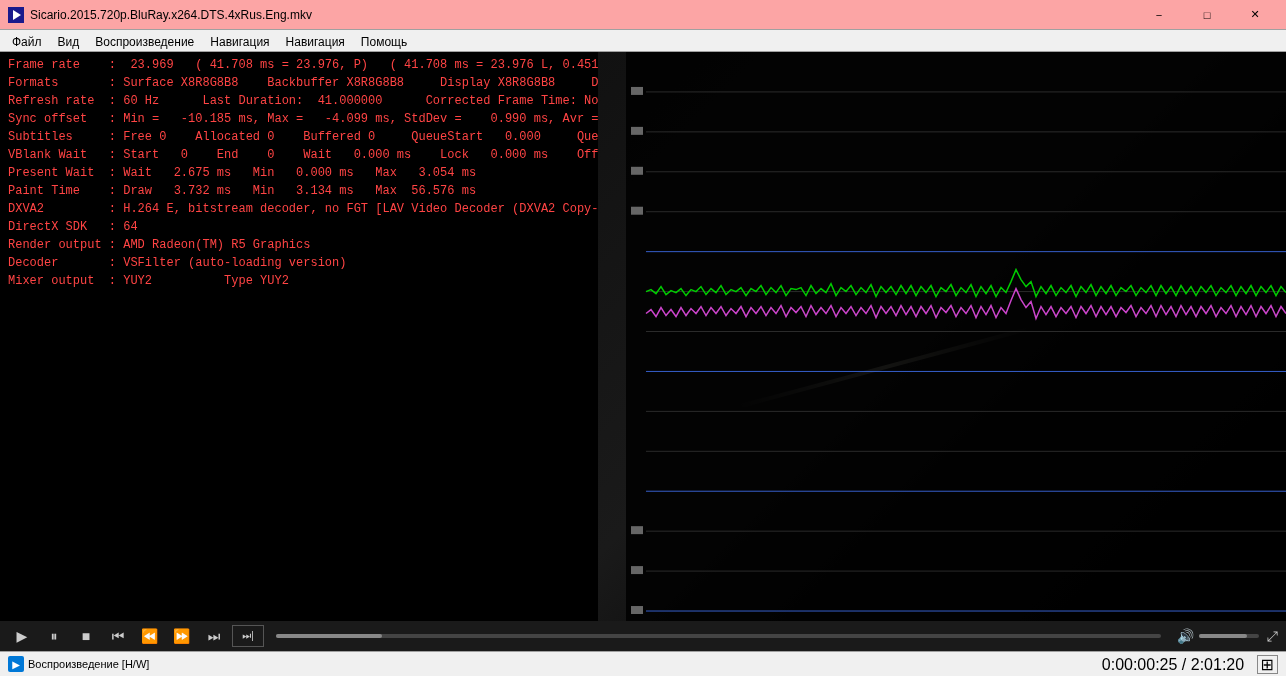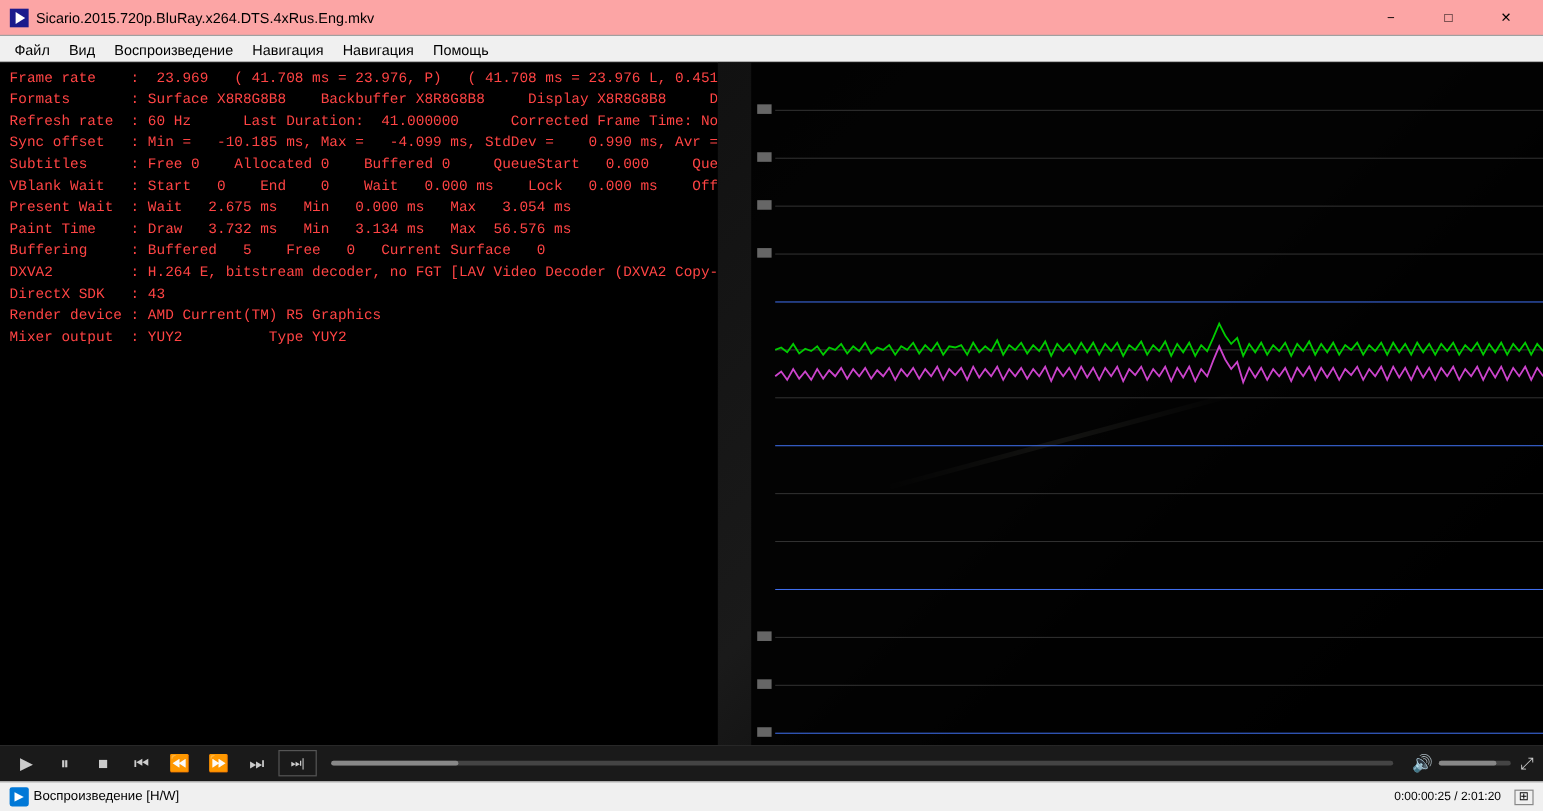--- a/index.html
+++ b/index.html
@@ -180,21 +180,21 @@
     .status-icon {
       width: 16px; height: 16px;
       background: #0078d7;
       border-radius: 2px;
       display: flex; align-items: center; justify-content: center;
       color: white;
       font-size: 10px;
     }
     .status-time {
       margin-left: auto;
-      font-size: 10px;
+      font-size: 16px;
       padding-left: 48px;
     }
 
     
     .waveform-svg {
       position: absolute;
       top: 0; left: 0;
       width: 100%;
       height: 100%;
     }
@@ -230,24 +230,24 @@
 
   <div class="stats-panel">
     <div class="stats-line">Frame rate    :  23.969   ( 41.708 ms = 23.976, P)   ( 41.708 ms = 23.976 L, 0.451 StdDev)  Clock: 100.2392 %</div>
     <div class="stats-line">Formats       : Surface X8R8G8B8    Backbuffer X8R8G8B8     Display X8R8G8B8     Device D3DDevEx</div>
     <div class="stats-line">Refresh rate  : 60 Hz      Last Duration:  41.000000      Corrected Frame Time: No</div>
     <div class="stats-line">Sync offset   : Min =   -10.185 ms, Max =   -4.099 ms, StdDev =    0.990 ms, Avr =   -5.671 ms, Mode = 0</div>
     <div class="stats-line">Subtitles     : Free 0    Allocated 0    Buffered 0     QueueStart   0.000     QueueEnd   0.000</div>
     <div class="stats-line">VBlank Wait   : Start   0    End    0    Wait   0.000 ms    Lock   0.000 ms    Offset 300000   Max -300000   EndPresent  140</div>
     <div class="stats-line">Present Wait  : Wait   2.675 ms   Min   0.000 ms   Max   3.054 ms</div>
     <div class="stats-line">Paint Time    : Draw   3.732 ms   Min   3.134 ms   Max  56.576 ms</div>
-    <div class="stats-line">Buffering     : Buffered   5    Free   0   Current Surface   0</div>
     <div class="stats-line">DXVA2         : H.264 E, bitstream decoder, no FGT [LAV Video Decoder (DXVA2 Copy-back (Direct))]</div>
-    <div class="stats-line">DirectX SDK   : 43</div>
-    <div class="stats-line">Render device : AMD Current(TM) R5 Graphics</div>
+    <div class="stats-line">DirectX SDK   : 64</div>
+    <div class="stats-line">Render output : AMD Radeon(TM) R5 Graphics</div>
+    <div class="stats-line">Decoder       : VSFilter (auto-loading version)</div>
     <div class="stats-line">Mixer output  : YUY2          Type YUY2</div>
   </div>
 
   <div class="video-panel">
 
     <div class="video-frame">
 
       <div class="video-streak"></div>
 
       <div class="graph-overlay">

